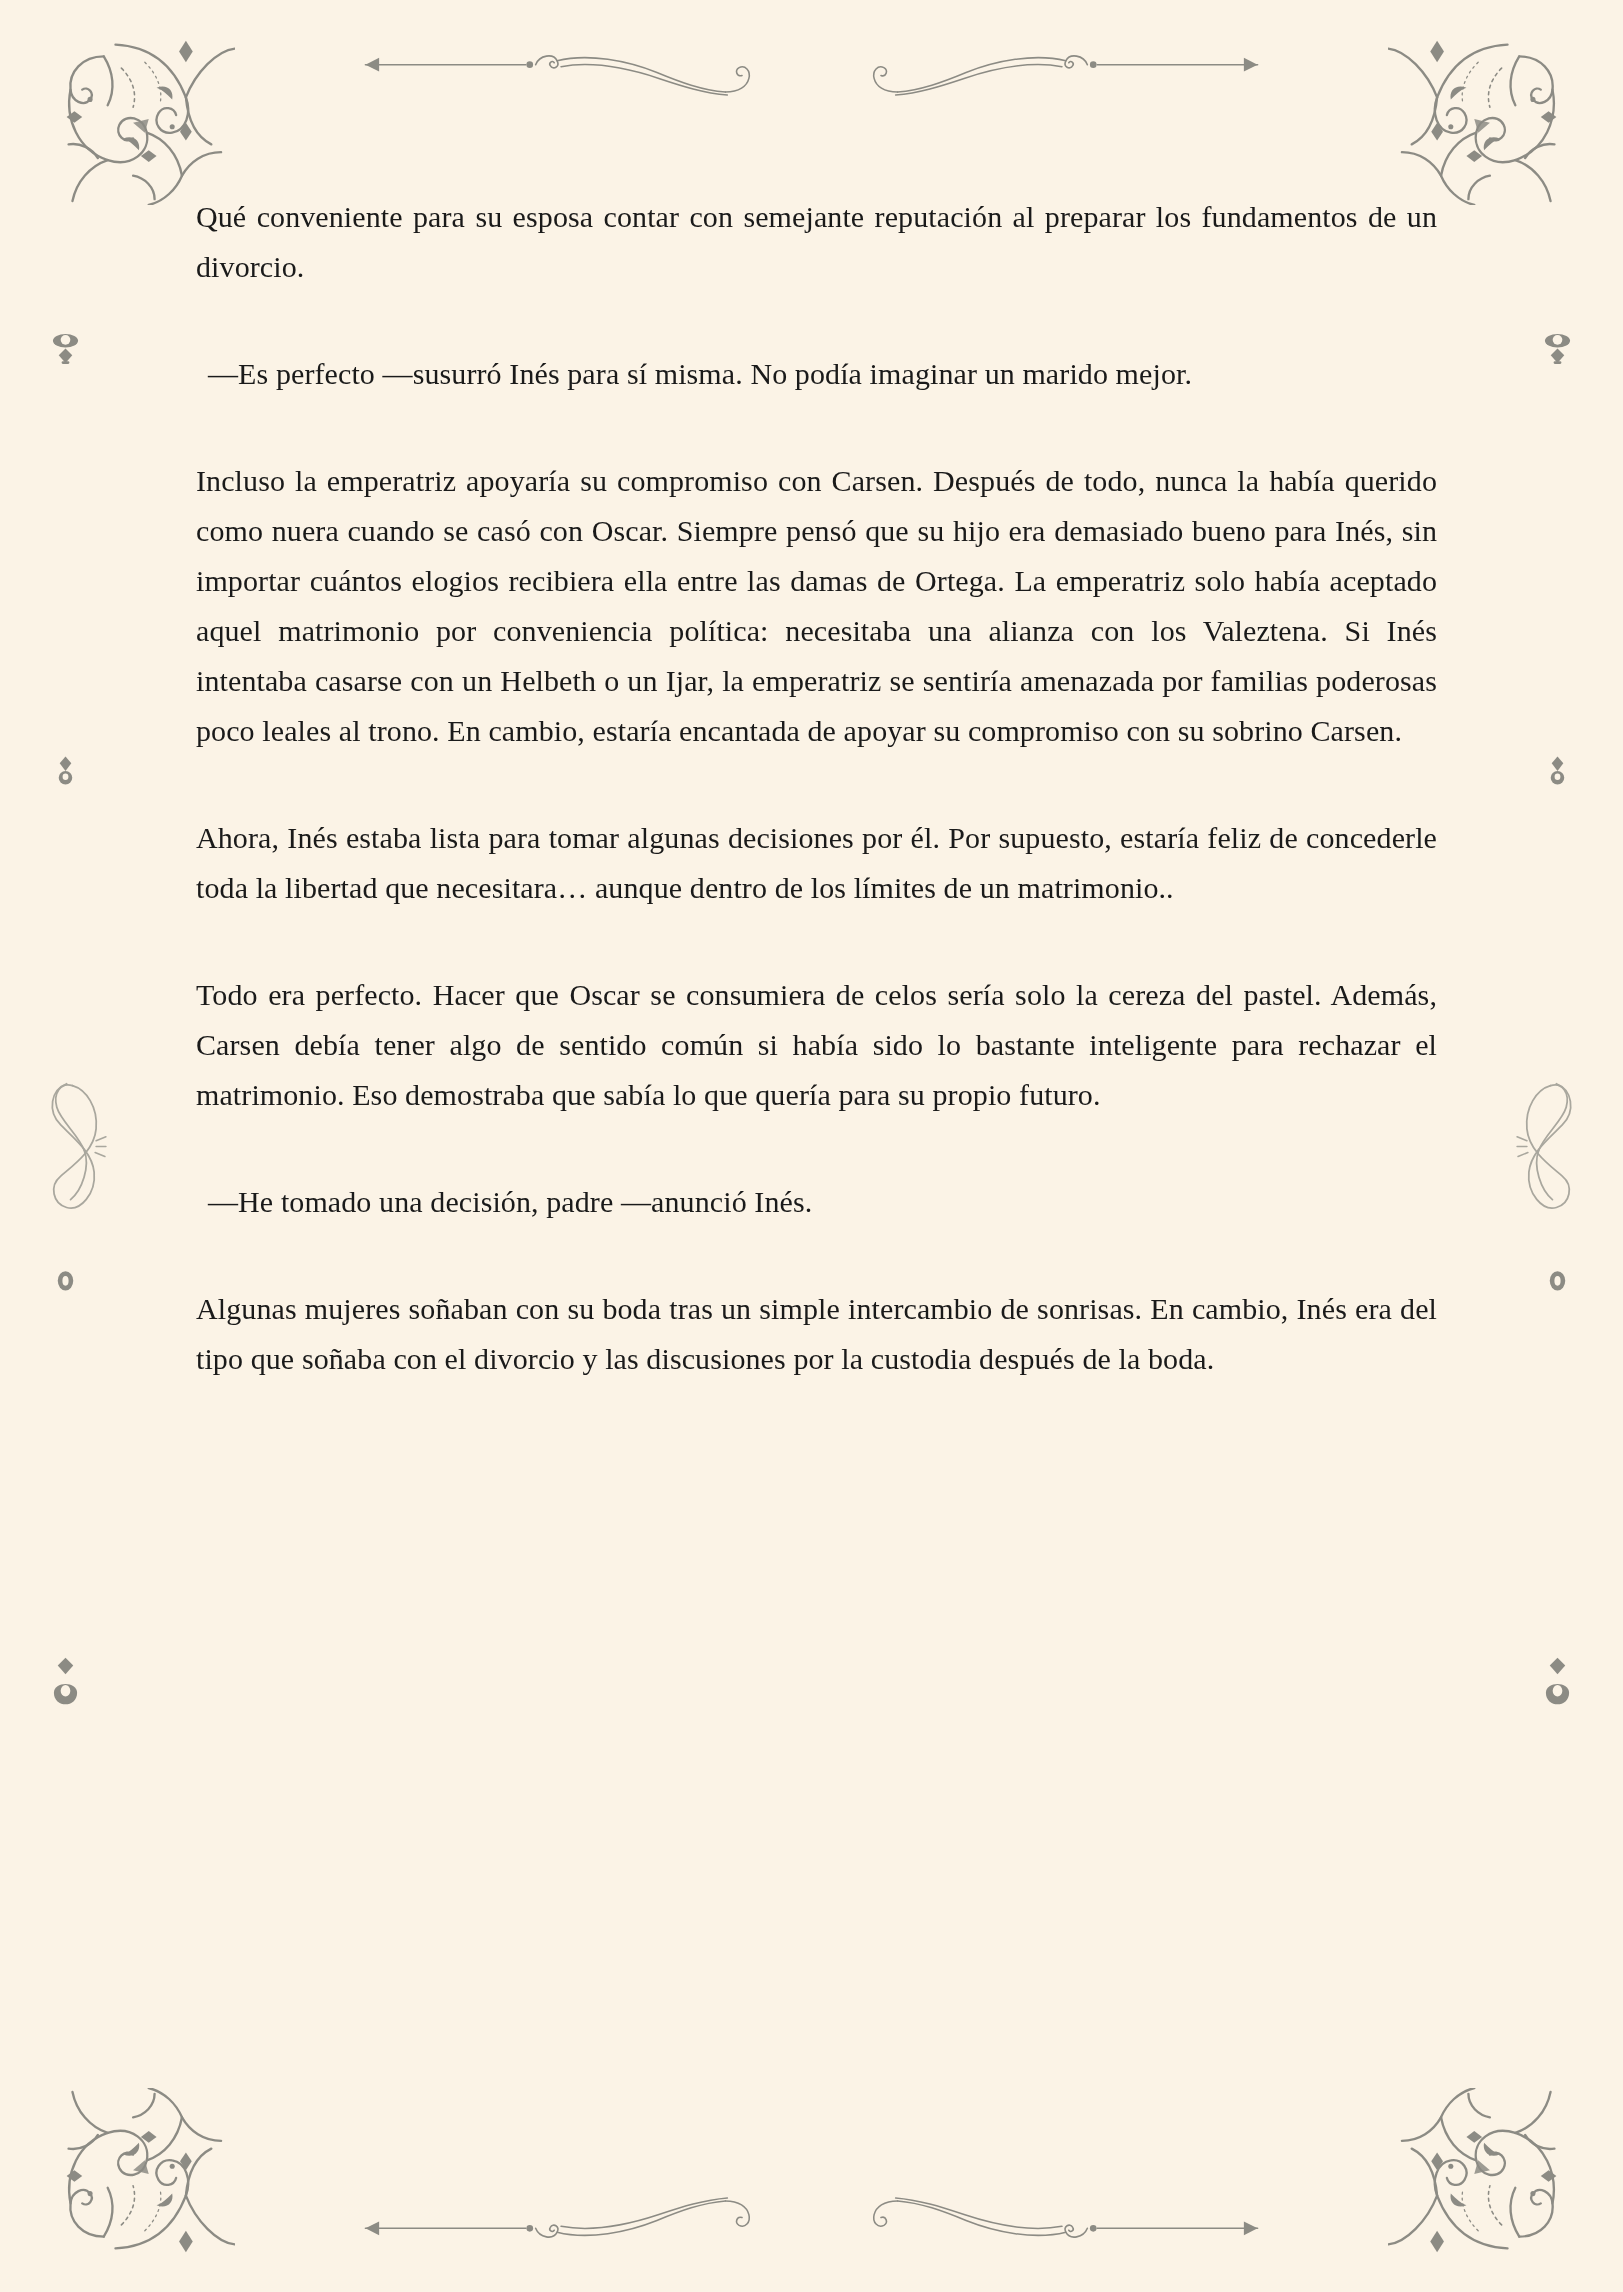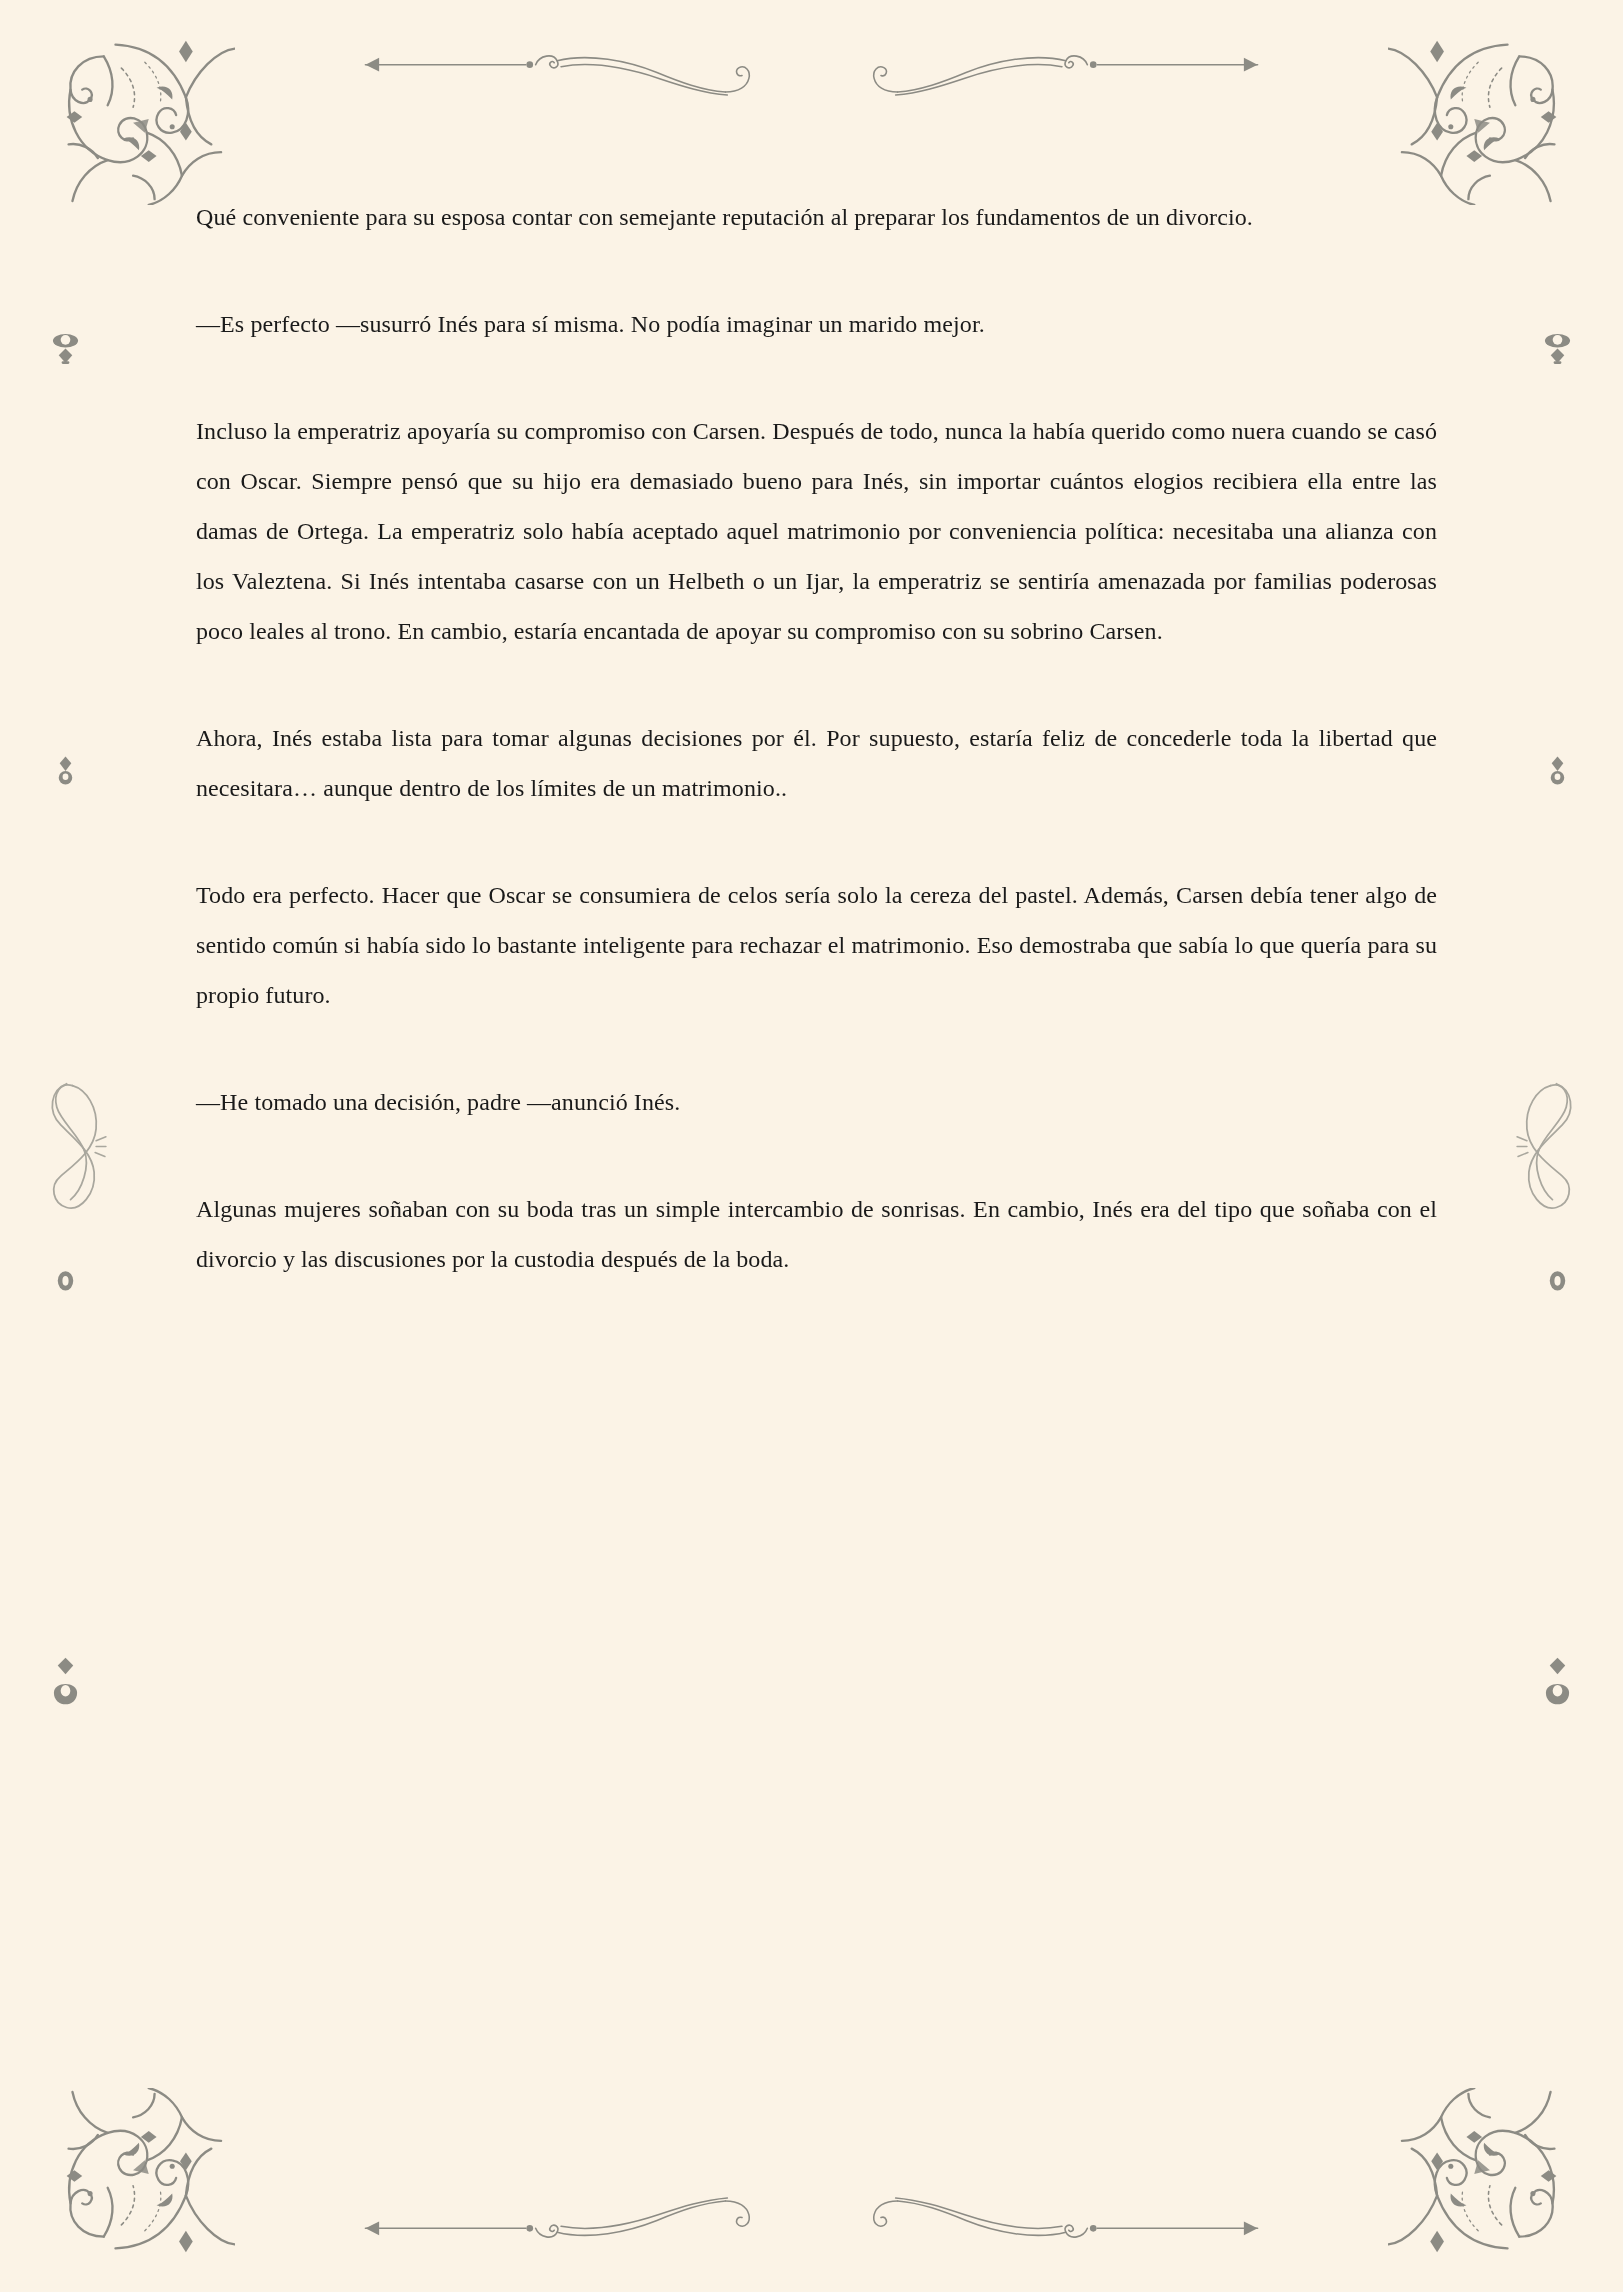--- a/index.html
+++ b/index.html
@@ -42,30 +42,30 @@
   
   #content {
     position: absolute;
     left: 196px;
     top: 192px;
     width: 1241px;
   }
 
   p.para {
     margin: 0 0 57px 0;
-    font-size: 24px;
+    font-size: 30px;
     line-height: 50px;
     color: #1a1a1a;
     text-align: justify;
     text-justify: inter-word;
     letter-spacing: 0.1px;
   }
   p.para:last-child { margin-bottom: 0; }
   
-  p.para.flush { text-align: left; }
+  p.para.flush { text-align: left; margin-left: 12px; }
 </style>
 </head>
 <body>
 
 <div id="page">
 
   <div class="deco corner-tl">
     <svg width="196" height="176" viewBox="0 0 200 180">
       <g fill="none" stroke="#8c8b84" stroke-width="2.4" stroke-linecap="round">
         <path d="M78 16 C120 18 140 44 150 70 C156 86 150 104 136 106 C124 108 116 96 122 86 C127 78 138 80 140 88"></path>

